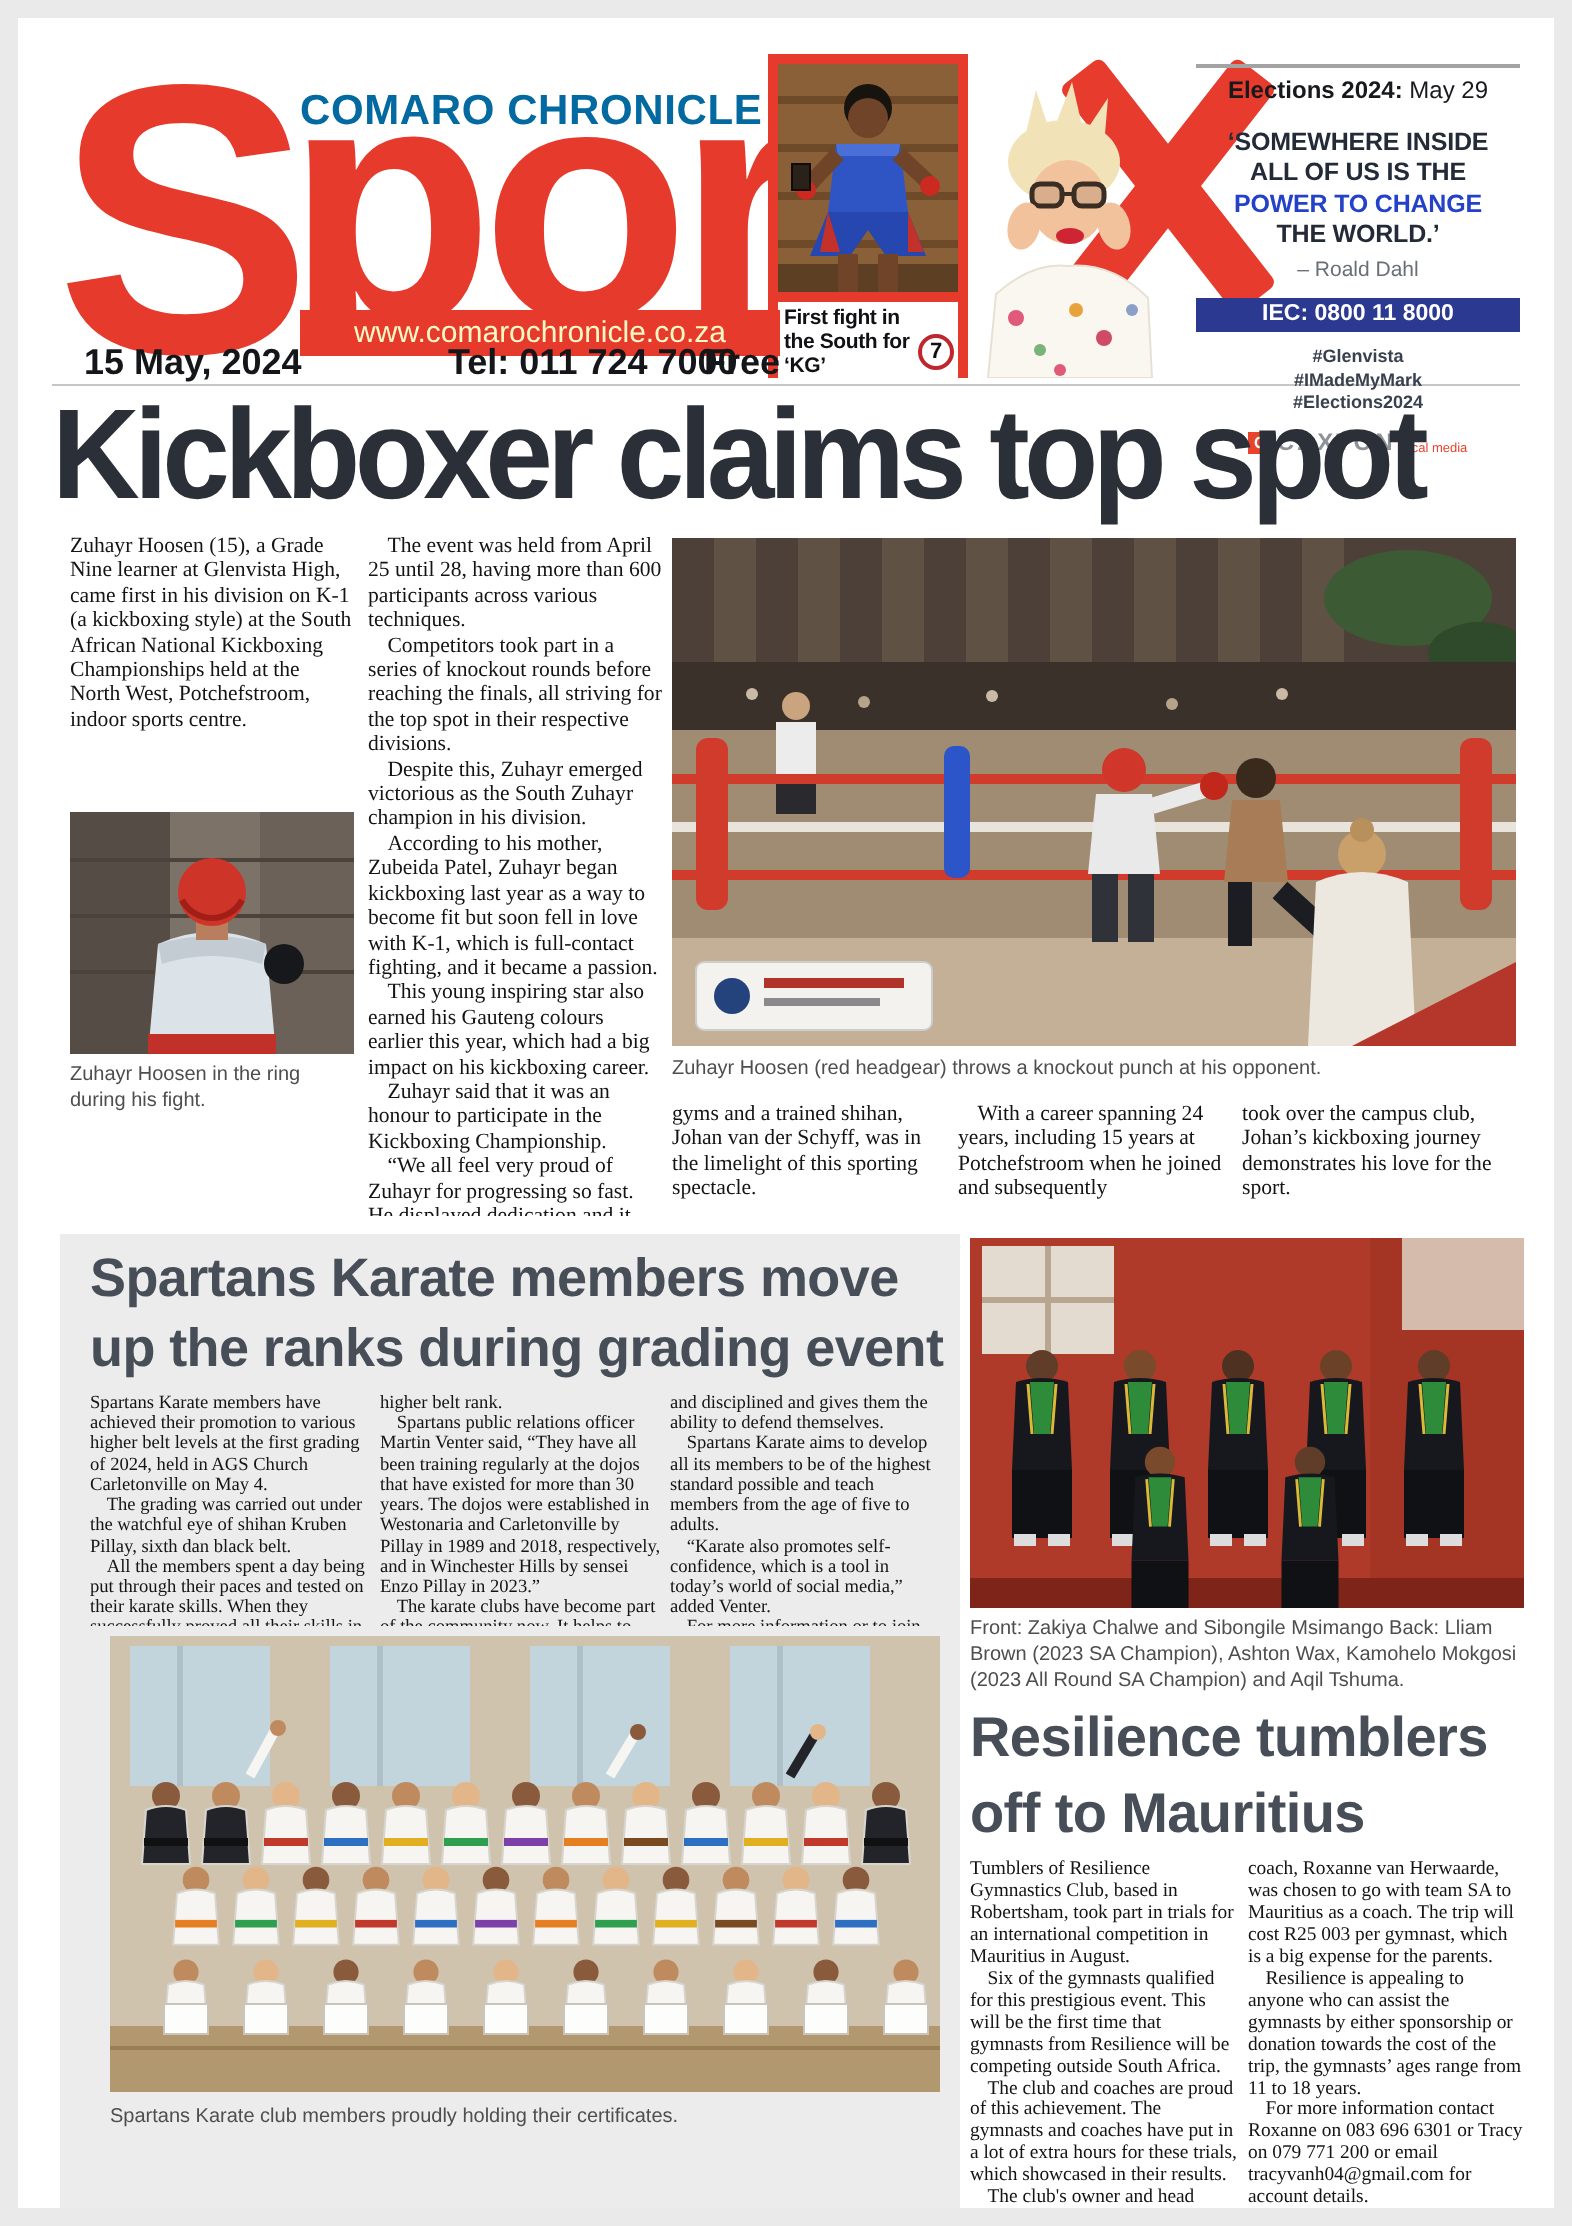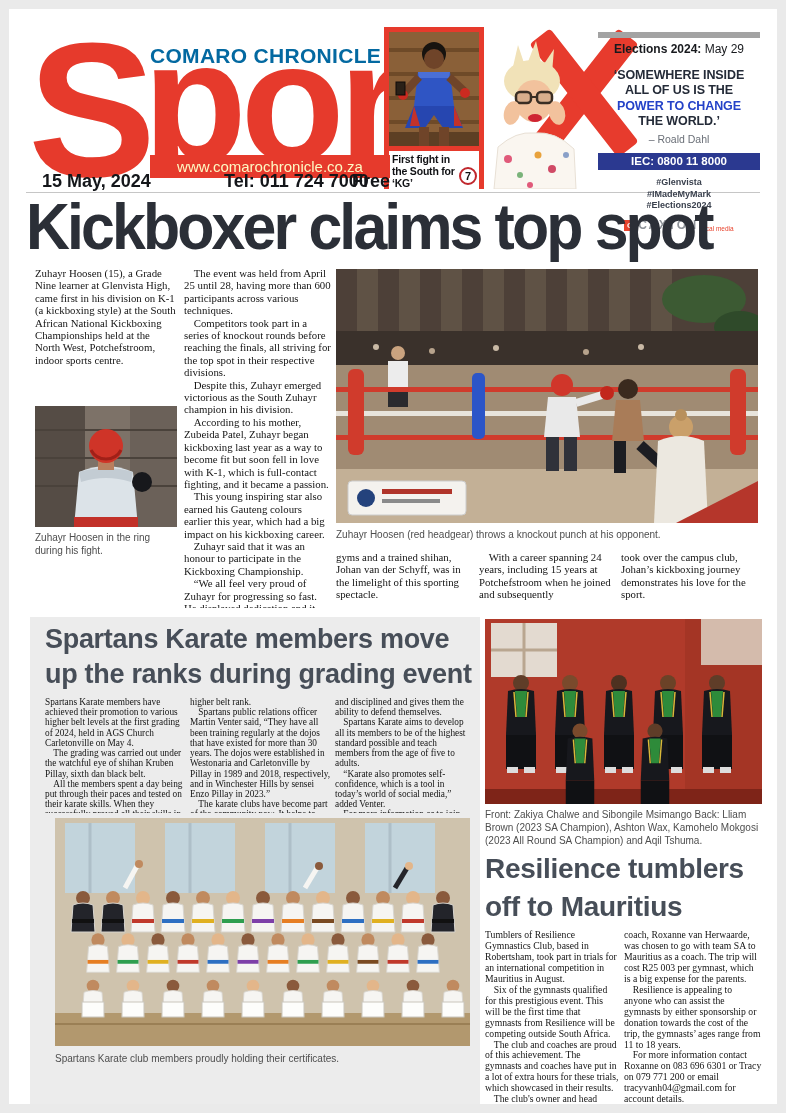--- a/index.html
+++ b/index.html
@@ -36,21 +36,21 @@
            line-height:1.12; color:#101114; display:block; width:66px; letter-spacing:-.2px; }
   .page-badge { position:absolute; right:2px; bottom:4px; width:18px; height:18px; border:2px solid #c0272d;
            border-radius:50%; background:#fff; font-family:"Liberation Sans",sans-serif; font-weight:bold;
            font-size:11px; color:#111; text-align:center; line-height:14px; }
 
   
   .ad { position:absolute; left:486px; top:27px; width:276px; height:162px; background:#fff; }
   .ad svg.voter { position:absolute; left:0; top:0; width:152px; height:162px; }
   .ad-text { position:absolute; left:112px; top:5px; width:162px; text-align:center;
            font-family:"Liberation Sans",sans-serif; }
-  .ad-head { border-top:6px solid #a3a3a3; padding-top:4px; font-size:12px; color:#17191d; }
+  .ad-head { border-top:2px solid #a3a3a3; padding-top:4px; font-size:12px; color:#17191d; }
   .ad-head b { font-weight:bold; }
   .quote { margin-top:12px; font-weight:bold; font-size:12.5px; line-height:1.22; color:#242b38; letter-spacing:-.1px; }
   .quote .blue { color:#2442c8; }
   .attrib { margin-top:4px; font-size:10.5px; color:#6a6f77; }
   .iec { margin-top:8px; background:#2b3990; color:#fff; font-weight:bold; font-size:11.5px;
            line-height:17px; height:17px; }
   .hashtags { margin-top:7px; }
   .hashtags p { font-size:9px; font-weight:bold; color:#3a414e; line-height:1.3; }
   .caxton { margin-top:6px; display:flex; align-items:center; justify-content:center; gap:3px; }
   .cx-c { width:11px; height:11px; background:#e8432d; color:#fff; font-weight:bold; font-size:8px;

